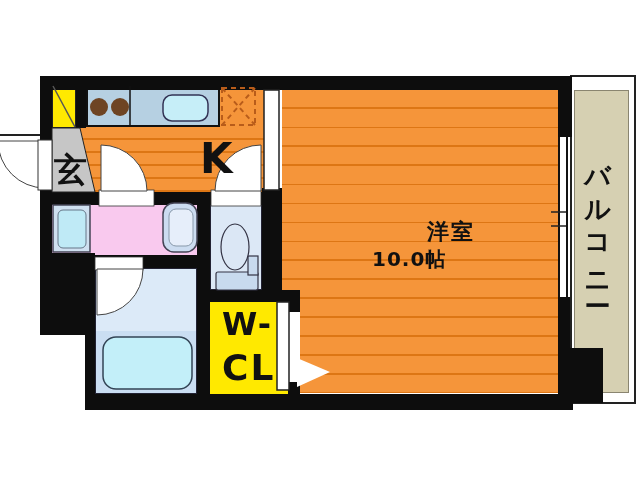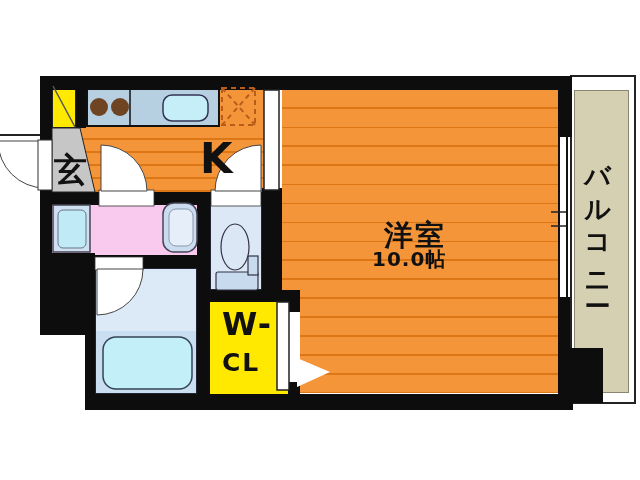--- a/index.html
+++ b/index.html
@@ -109,20 +109,20 @@
     <rect x="288" y="312" width="12" height="70" fill="#fff"></rect>
     <rect x="277" y="302" width="12" height="88" fill="#fff" stroke="#222" stroke-width="1.5"></rect>
     <polygon points="297,358 297,387 330,372" fill="#fff"></polygon>
 
     <line x1="551" y1="212" x2="566" y2="212" stroke="#222" stroke-width="1.5"></line>
     <line x1="551" y1="226" x2="566" y2="226" stroke="#222" stroke-width="1.5"></line>
   </svg>
 
   <div class="label" style="left:54px;top:153px;font-size:33px;">玄</div>
   <div class="label" style="left:200px;top:138px;font-size:42px;">K</div>
-  <div class="label" style="left:384px;top:221px;font-size:29px;letter-spacing:2px;">洋室</div>
+  <div class="label" style="left:427px;top:221px;font-size:22px;letter-spacing:2px;">洋室</div>
   <div class="label" style="left:372px;top:249px;font-size:20px;letter-spacing:1px;">10.0帖</div>
   <div class="label" style="left:222px;top:308px;font-size:32px;letter-spacing:2px;">W-</div>
-  <div class="label" style="left:222px;top:350px;font-size:25px;letter-spacing:2px;text-align:center;">CL</div>
+  <div class="label" style="left:222px;top:350px;font-size:36px;letter-spacing:2px;text-align:center;">CL</div>
   <div class="label balcony-label" style="left:585px;top:146px;height:200px;">バルコニー</div>
 
 
 </div>
 
 </body></html>

